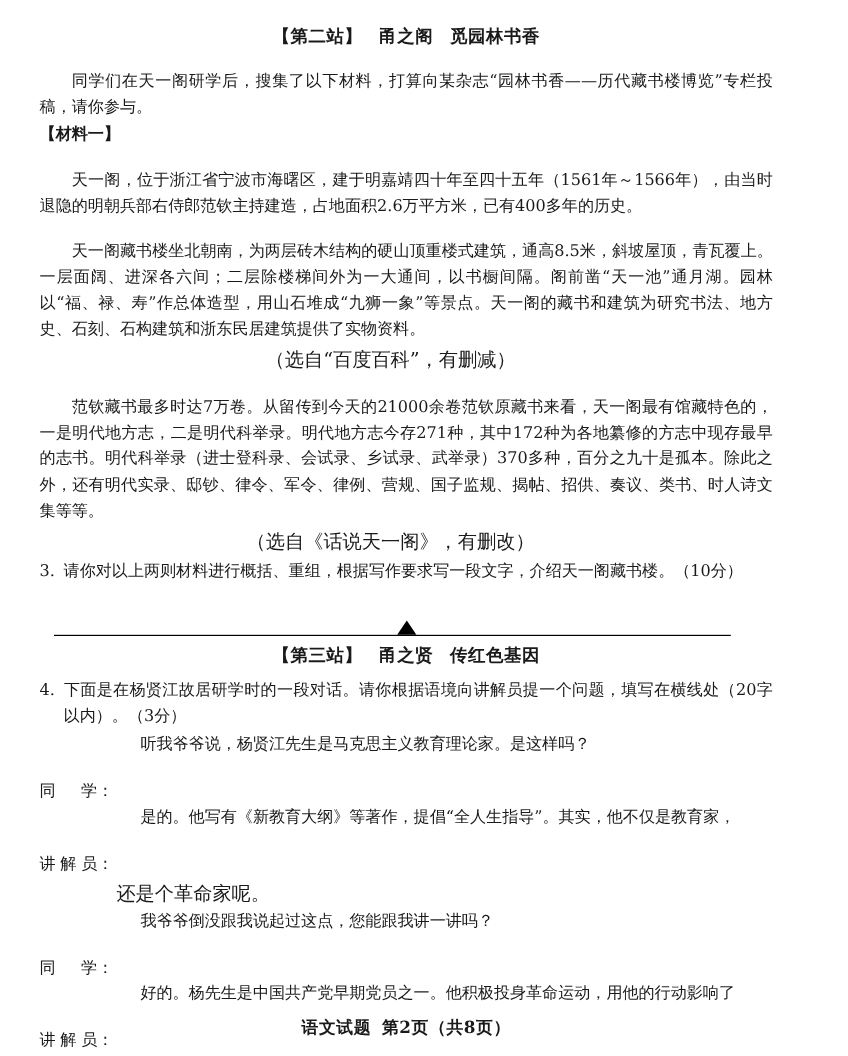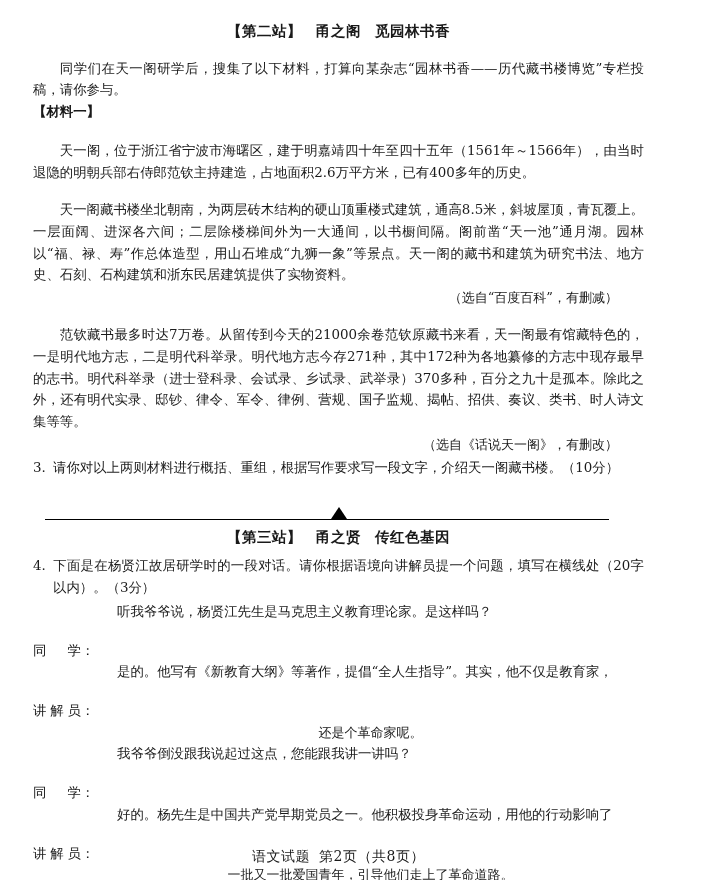--- a/index.html
+++ b/index.html
@@ -43,27 +43,26 @@
     text-align: justify;
     text-justify: inter-ideograph;
     text-indent: 2em;
   }
   .mat-label {
     font-size: 13.4px;
     line-height: 1.62;
     margin: 0;
     font-weight: bold;
     text-indent: 0;
-    font-family: Liberation Mono, monospace;
   }
   .source-line {
-    font-size: 13px;
+    font-size: 16px;
     line-height: 1.62;
     margin: 0 0 1px 0;
-    text-align: right;
+    text-align: center;
     padding-right: 26px;
   }
 
   .question {
     font-size: 13.4px;
     line-height: 1.62;
     margin: 2px 0 0 0;
     padding-left: 20px;
     text-indent: -20px;
     text-align: justify;
@@ -140,23 +139,22 @@
     text-align-last: justify;
   }
   .dlg-text {
     flex: 1 1 auto;
     text-align: justify;
     text-justify: inter-ideograph;
     margin-left: 20px;
   }
   .dlg-cont {
     padding-left: 64px;
-    font-size: 13px;
-    line-height: 1.62;
-    text-align: center;
+    font-size: 16px;
+    line-height: 1.62;
   }
 
   .answer-row {
     display: flex;
     align-items: flex-end;
     font-size: 13.4px;
     line-height: 1.62;
     position: relative;
   }
   .answer-line-wrap {
@@ -184,20 +182,21 @@
   }
 
   .footer {
     position: absolute;
     left: 0;
     right: 0;
     bottom: 14px;
     text-align: center;
     font-size: 14px;
     letter-spacing: 0.5px;
+    font-weight: bold;
   }
   .footer .fgap {
     display: inline-block;
     width: 9px;
   }
 </style>
 </head>
 <body>
 
 <div class="page">

